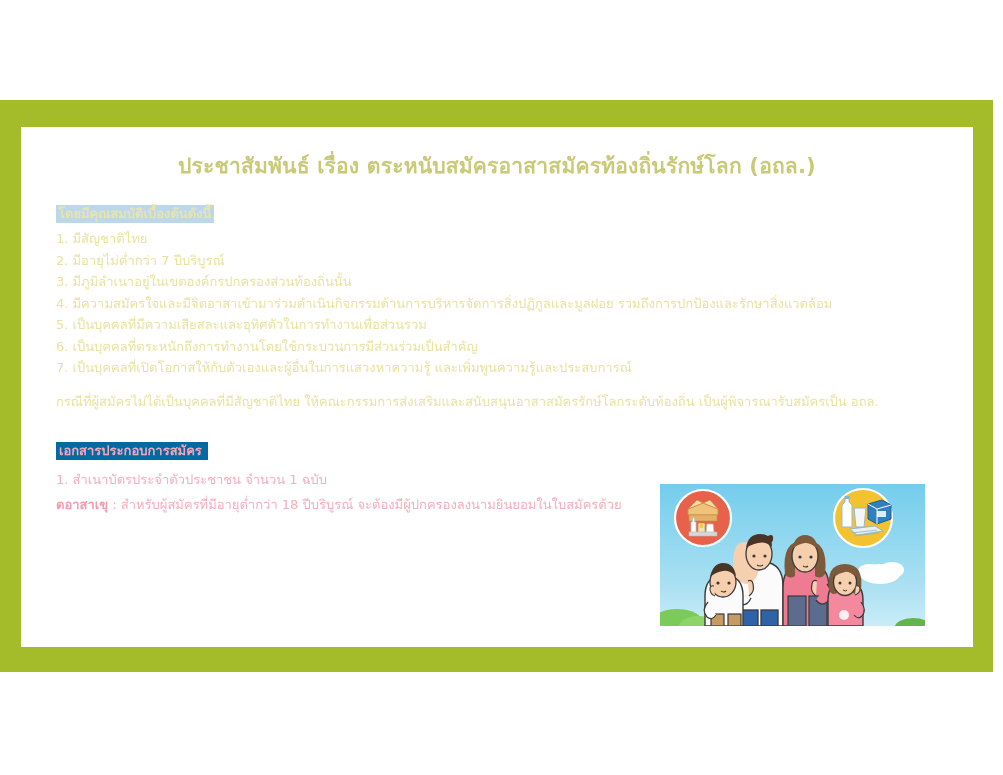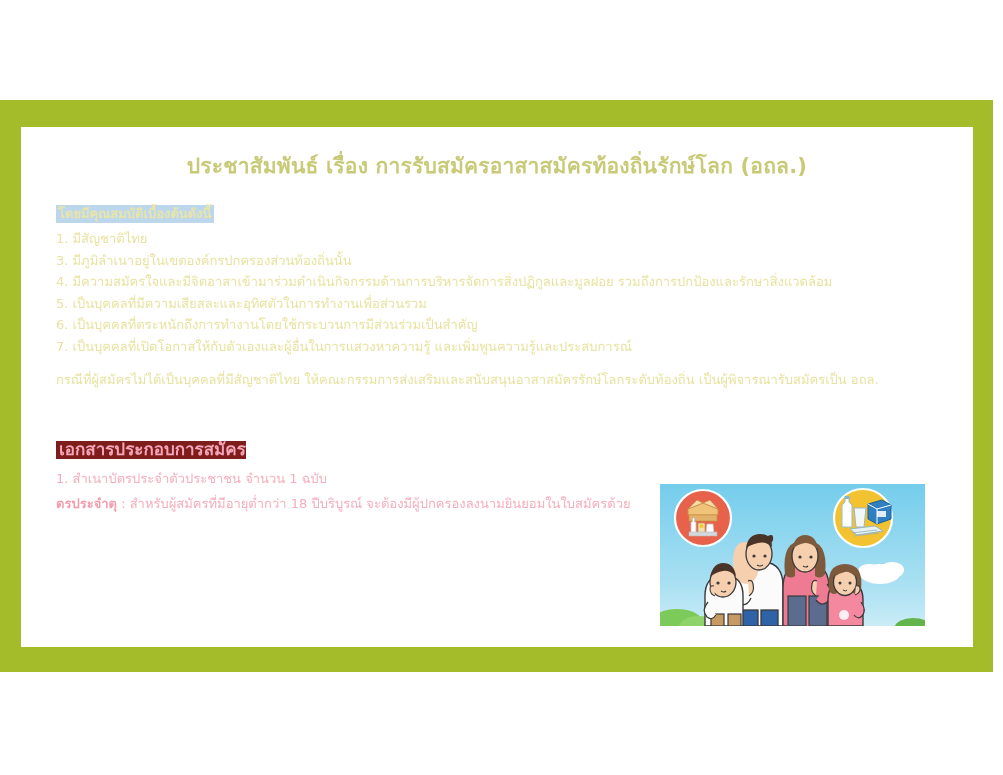--- a/index.html
+++ b/index.html
@@ -93,25 +93,25 @@
 
   
   .sec-b {
     position: absolute;
     left: 35px;
     top: 313px;
     width: 620px;
   }
   .sec-b-heading {
     display: inline-block;
-    font-size: 17px;
+    font-size: 13px;
     font-weight: bold;
     color: #f3a7b8;
-    background: #7f1d1d;
-    padding: 1px 0 2px 3px;
+    background: #0369a1;
+    padding: 1px 6px 2px 3px;
     line-height: 15px;
   }
   .sec-b-list {
     margin: 6px 0 0 0;
     padding: 0;
     list-style: none;
   }
   .sec-b-list li {
     font-size: 13px;
     color: #f5aebd;
@@ -154,42 +154,43 @@
   #illo svg { display: block; }
 </style>
 </head>
 <body>
 
 <div id="page">
 
   <div id="frame">
     <div id="sheet">
 
-      <div class="doc-title">ประชาสัมพันธ์ เรื่อง การรับสมัครอาสาสมัครท้องถิ่นรักษ์โลก (อถล.)</div>
+      <div class="doc-title">ประชาสัมพันธ์ เรื่อง ตระหนับสมัครอาสาสมัครท้องถิ่นรักษ์โลก (อถล.)</div>
 
       <div class="sec-a">
         <div class="sec-a-heading">โดยมีคุณสมบัติเบื้องต้นดังนี้</div>
         <ul class="sec-a-list">
           <li>1. มีสัญชาติไทย</li>
+          <li>2. มีอายุไม่ต่ำกว่า 7 ปีบริบูรณ์</li>
           <li>3. มีภูมิลำเนาอยู่ในเขตองค์กรปกครองส่วนท้องถิ่นนั้น</li>
           <li>4. มีความสมัครใจและมีจิตอาสาเข้ามาร่วมดำเนินกิจกรรมด้านการบริหารจัดการสิ่งปฏิกูลและมูลฝอย รวมถึงการปกป้องและรักษาสิ่งแวดล้อม</li>
           <li>5. เป็นบุคคลที่มีความเสียสละและอุทิศตัวในการทำงานเพื่อส่วนรวม</li>
           <li>6. เป็นบุคคลที่ตระหนักถึงการทำงานโดยใช้กระบวนการมีส่วนร่วมเป็นสำคัญ</li>
           <li>7. เป็นบุคคลที่เปิดโอกาสให้กับตัวเองและผู้อื่นในการแสวงหาความรู้ และเพิ่มพูนความรู้และประสบการณ์</li>
         </ul>
         <div class="sec-a-note">กรณีที่ผู้สมัครไม่ได้เป็นบุคคลที่มีสัญชาติไทย ให้คณะกรรมการส่งเสริมและสนับสนุนอาสาสมัครรักษ์โลกระดับท้องถิ่น  เป็นผู้พิจารณารับสมัครเป็น อถล.</div>
       </div>
 
       <div class="sec-b">
         <div class="sec-b-heading">เอกสารประกอบการสมัคร</div>
         <ul class="sec-b-list">
           <li>1. สำเนาบัตรประจำตัวประชาชน  จำนวน  1  ฉบับ</li>
         </ul>
         <div class="sec-b-remark">
-          <span class="rm-label">ตรประจำตุ</span><span> :  </span><span>สำหรับผู้สมัครที่มีอายุต่ำกว่า  18  ปีบริบูรณ์  จะต้องมีผู้ปกครองลงนามยินยอมในใบสมัครด้วย</span>
+          <span class="rm-label">ตอาสาเขุ</span><span> :  </span><span>สำหรับผู้สมัครที่มีอายุต่ำกว่า  18  ปีบริบูรณ์  จะต้องมีผู้ปกครองลงนามยินยอมในใบสมัครด้วย</span>
         </div>
       </div>
 
 
       <div id="illo">
         <svg width="275" height="152" viewBox="0 0 275 152" xmlns="http://www.w3.org/2000/svg">
           <defs>
             <linearGradient id="sky" x1="0" y1="0" x2="0" y2="1">
               <stop offset="0%" stop-color="#74cdec"></stop>
               <stop offset="70%" stop-color="#a9e0f2"></stop>

